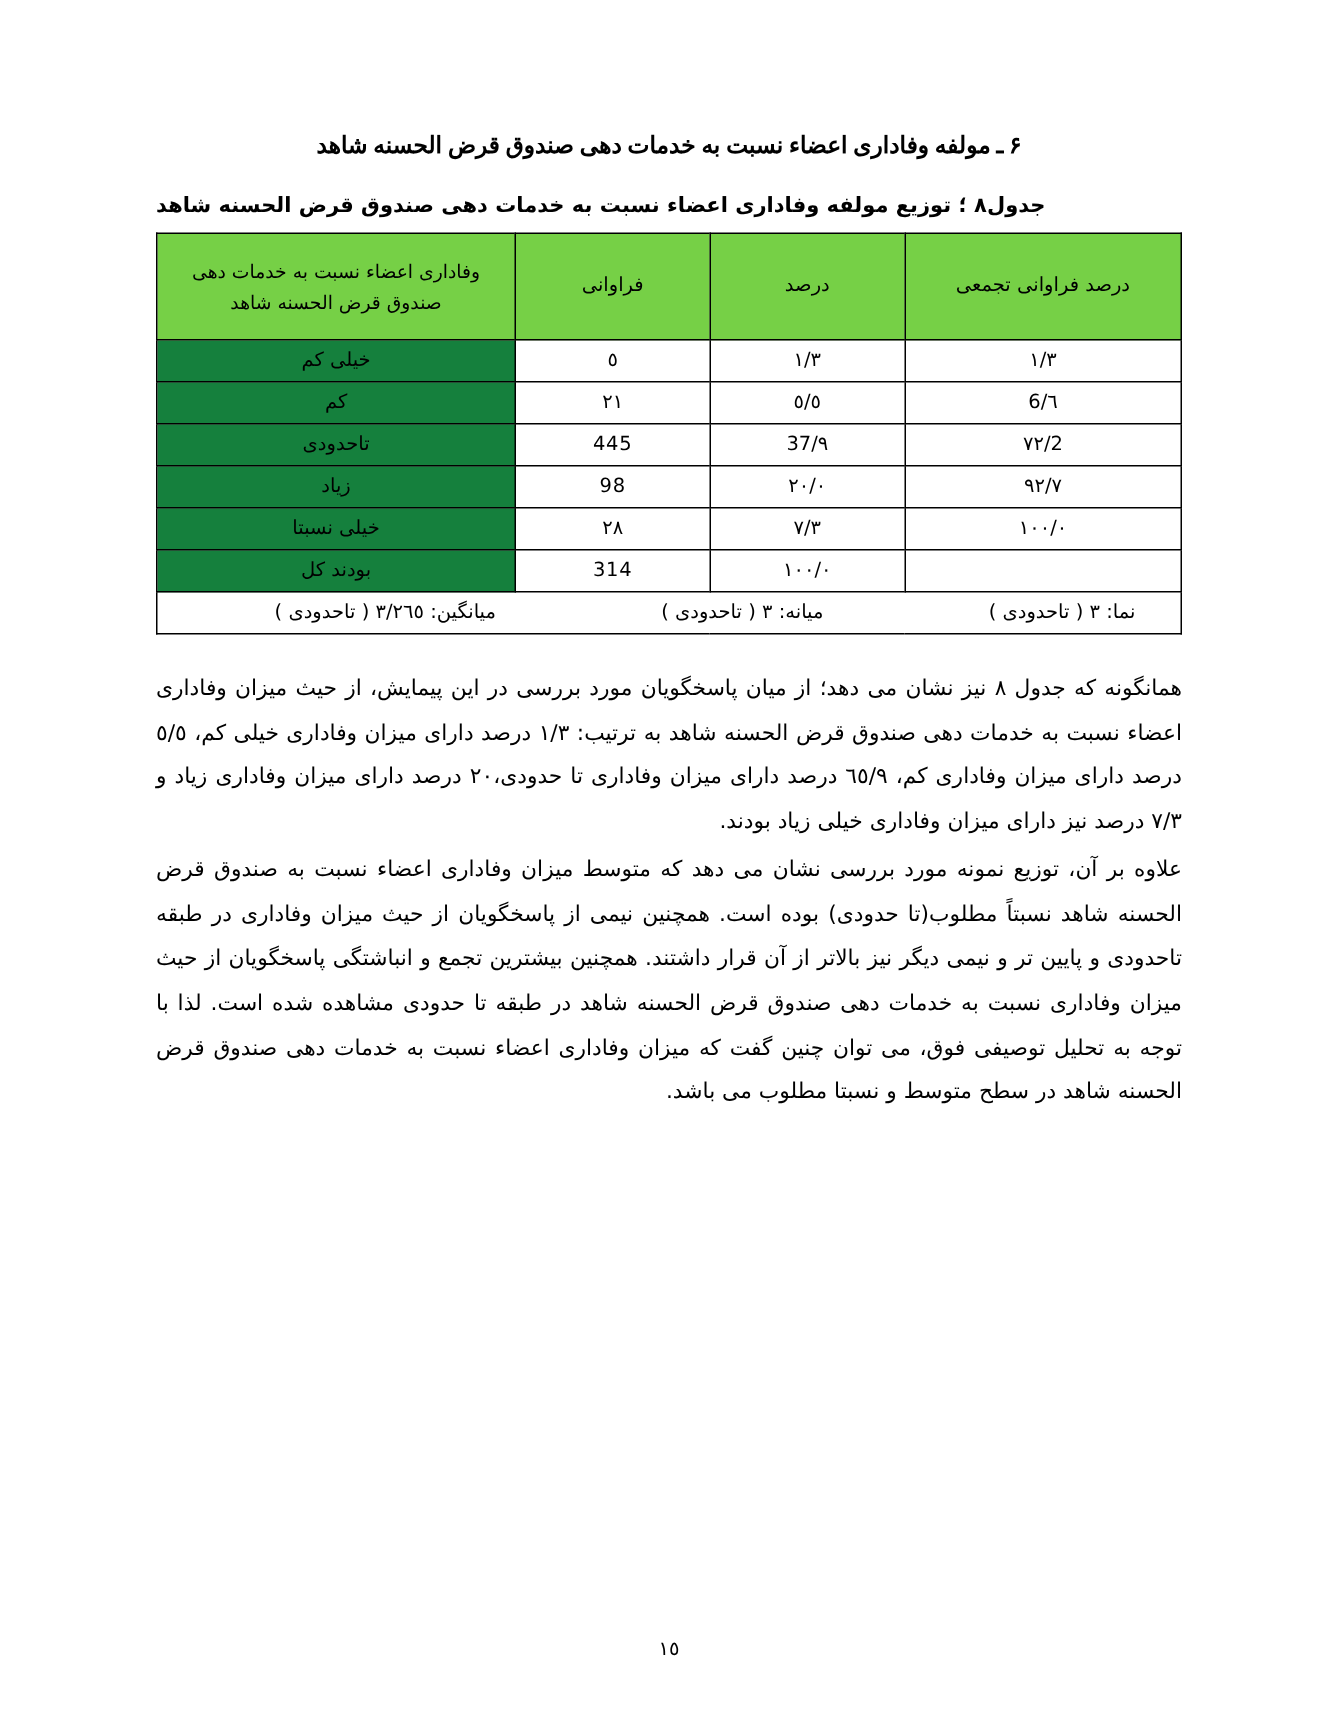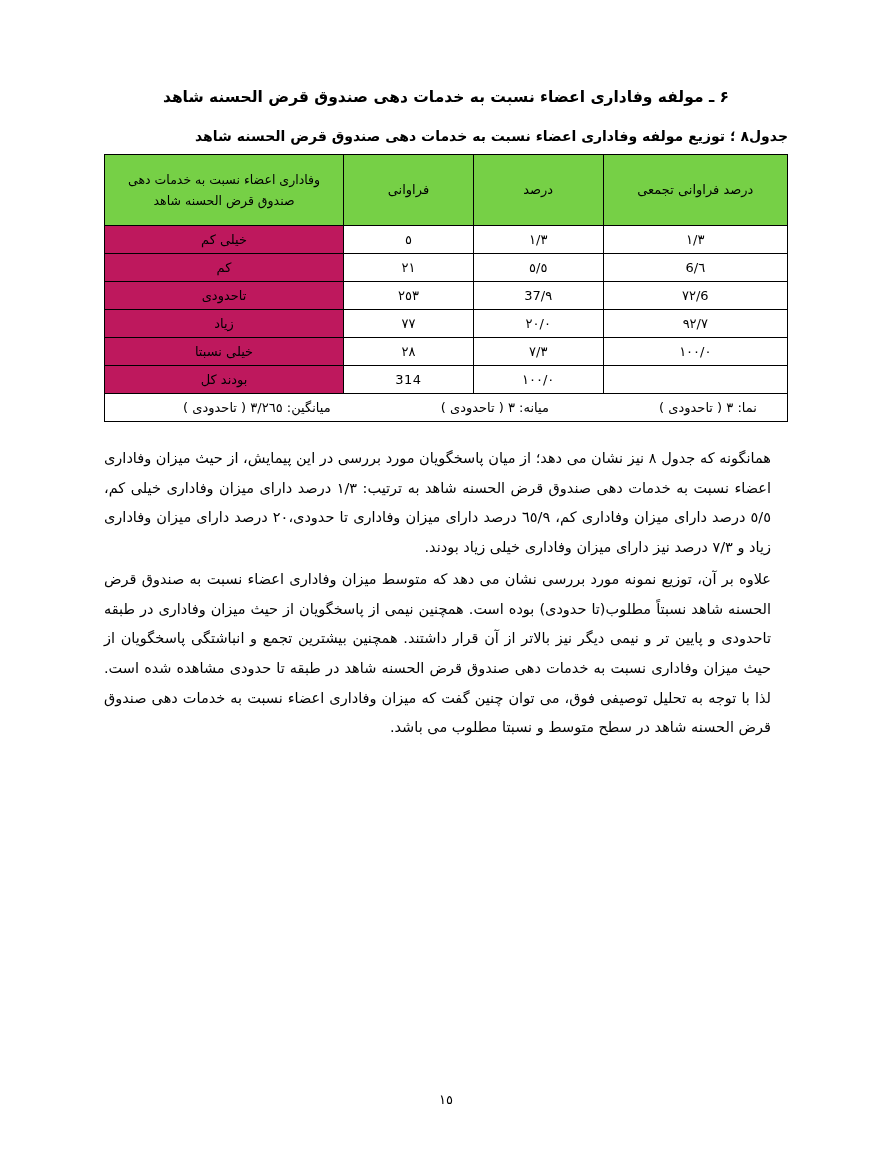--- a/index.html
+++ b/index.html
@@ -21,25 +21,26 @@
     padding: 88px 104px 40px 104px;
     box-sizing: border-box;
   }
   .section-title {
     font-size: 15.5px;
     font-weight: bold;
     text-align: center;
     letter-spacing: 0px;
     margin: 0 0 22px 0;
     color: #000;
+    font-family: Liberation Serif, serif;
   }
   .table-caption {
     font-size: 14px;
     font-weight: bold;
-    text-align: right;
+    text-align: left;
     margin: 0 0 10px 0;
   }
   table.freq {
     width: 100%;
     border-collapse: collapse;
     table-layout: fixed;
     border: 1.6px solid #000;
   }
   table.freq td, table.freq th {
     border: 1.2px solid #000;
@@ -53,21 +54,21 @@
     background: #76d046;
     font-weight: bold;
     font-size: 12.5px;
     height: 58px;
     line-height: 1.7;
   }
   .hdr.labelcol {
     font-size: 12.5px;
   }
   .labelcell {
-    background: #be185d;
+    background: #15803d;
     font-weight: normal;
     font-size: 13.5px;
     text-align: center;
     margin-left: 24px;
   }
   .datacell {
     background: #ffffff;
     font-size: 13.5px;
     letter-spacing: 0.5px;
   }
@@ -92,21 +93,21 @@
     margin-left: 48px;
   }
   .body-text {
     margin-top: 22px;
     font-size: 14.5px;
     line-height: 2.05;
     text-align: justify;
     text-align-last: right;
   }
   .body-text p {
-    margin: 0 17px 2px 0;
+    margin: 0 0 2px 0;
     text-indent: 0;
   }
   .page-number {
     position: absolute;
     bottom: 48px;
     left: 0;
     right: 0;
     text-align: center;
     font-size: 13px;
   }
@@ -142,29 +143,29 @@
         <td class="datacell">٥</td>
         <td class="labelcell">خیلی کم</td>
       </tr>
       <tr>
         <td class="datacell">٦/6</td>
         <td class="datacell">٥/٥</td>
         <td class="datacell">۲۱</td>
         <td class="labelcell">کم</td>
       </tr>
       <tr>
-        <td class="datacell">۷۲/6</td>
+        <td class="datacell">۷۲/2</td>
         <td class="datacell">37/۹</td>
-        <td class="datacell">۲٥۳</td>
+        <td class="datacell">445</td>
         <td class="labelcell">تاحدودی</td>
       </tr>
       <tr>
         <td class="datacell">۹۲/۷</td>
         <td class="datacell">۲۰/۰</td>
-        <td class="datacell">۷۷</td>
+        <td class="datacell">98</td>
         <td class="labelcell">زیاد</td>
       </tr>
       <tr>
         <td class="datacell">۱۰۰/۰</td>
         <td class="datacell">۷/۳</td>
         <td class="datacell">۲۸</td>
         <td class="labelcell">خیلی نسبتا</td>
       </tr>
       <tr>
         <td class="empty"></td>

